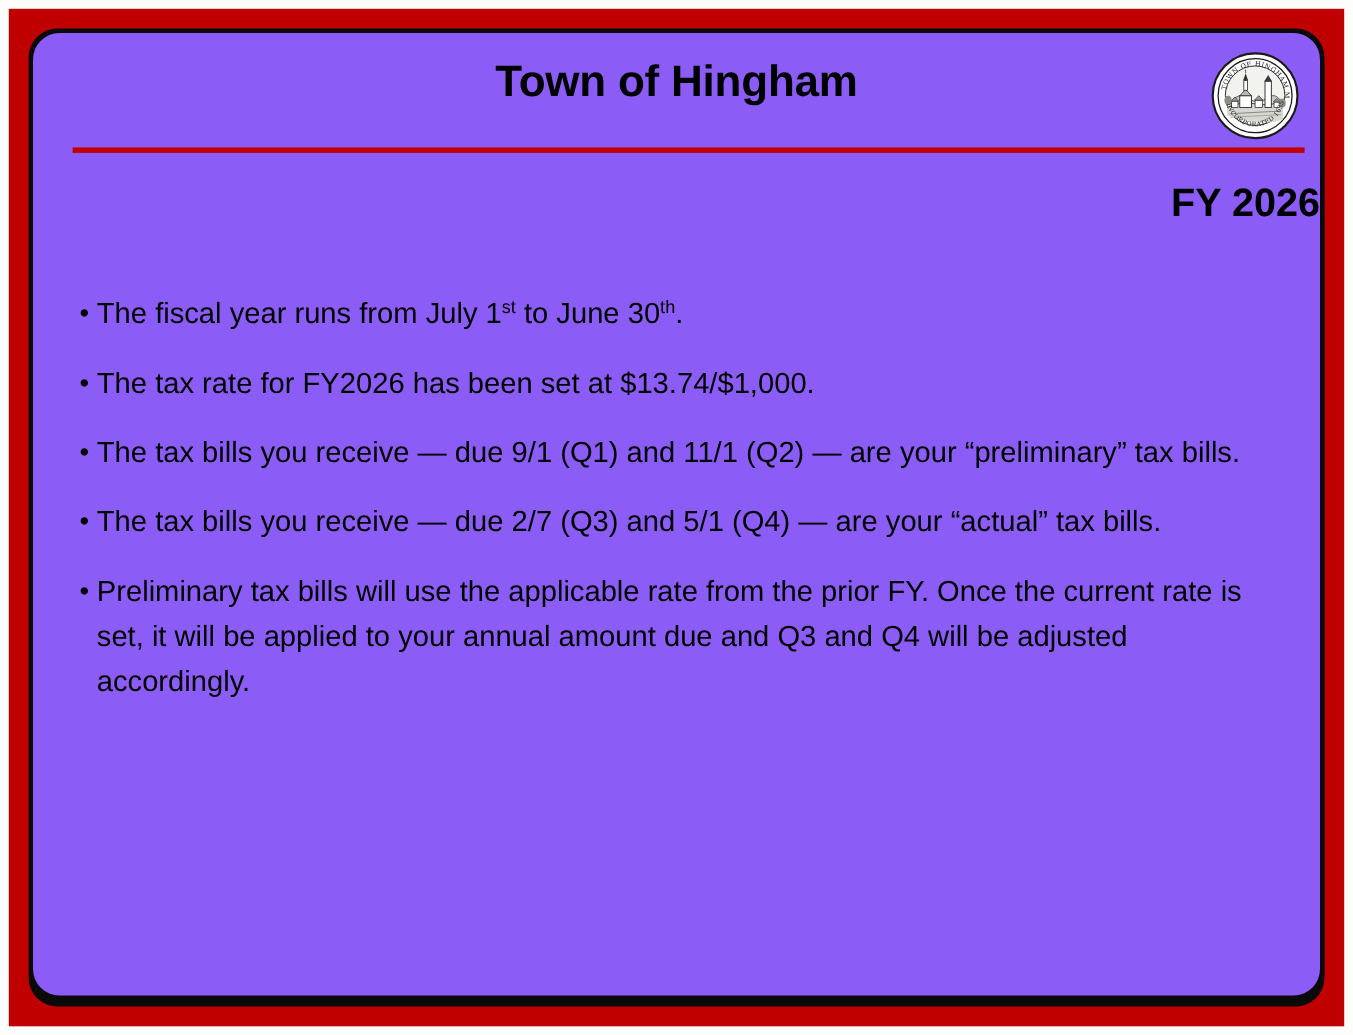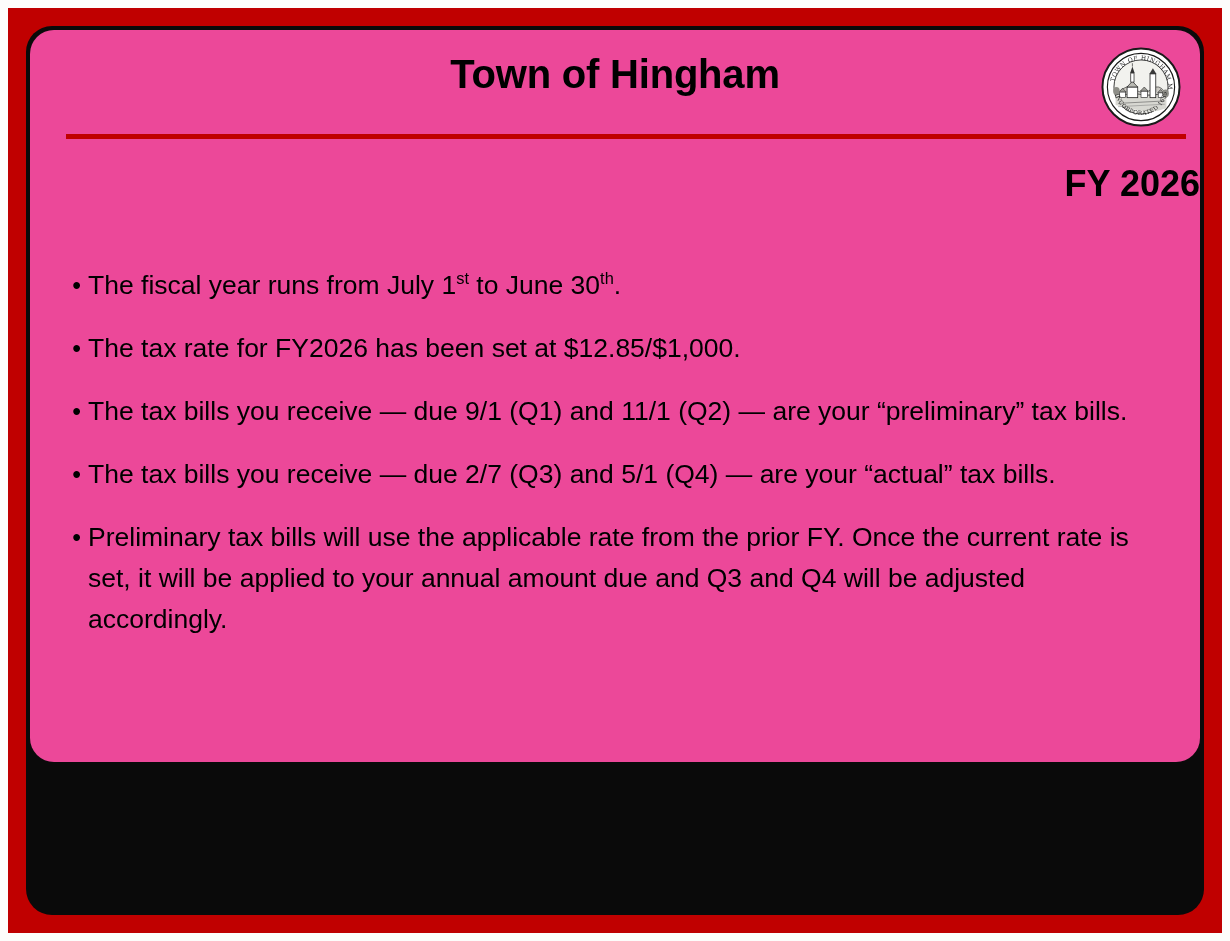--- a/index.html
+++ b/index.html
@@ -45,22 +45,22 @@
     border-radius: 26px;
     box-sizing: border-box;
   }
 
   
   .card {
     position: absolute;
     left: 30px;
     top: 30px;
     width: 1170px;
-    height: 732px;
-    background: #ec4899;
+    height: 875px;
+    background: #8b5cf6;
     border-radius: 24px;
     box-sizing: border-box;
     overflow: hidden;
   }
 
   
   .header {
     position: relative;
     height: 100px;
   }
@@ -233,21 +233,21 @@
 
     <div class="bullets">
 
       <div class="bullet-row">
         <div class="bullet-mark">•</div>
         <div class="bullet-text"><span>The fiscal year runs from July 1</span><sup>st</sup><span> to June 30</span><sup>th</sup><span>.</span></div>
       </div>
 
       <div class="bullet-row">
         <div class="bullet-mark">•</div>
-        <div class="bullet-text">The tax rate for FY2026 has been set at $12.85/$1,000.</div>
+        <div class="bullet-text">The tax rate for FY2026 has been set at $13.74/$1,000.</div>
       </div>
 
       <div class="bullet-row">
         <div class="bullet-mark">•</div>
         <div class="bullet-text">The tax bills you receive — due 9/1 (Q1) and 11/1 (Q2) — are your “preliminary” tax bills.</div>
       </div>
 
       <div class="bullet-row">
         <div class="bullet-mark">•</div>
         <div class="bullet-text">The tax bills you receive — due 2/7 (Q3) and 5/1 (Q4) — are your “actual” tax bills.</div>

